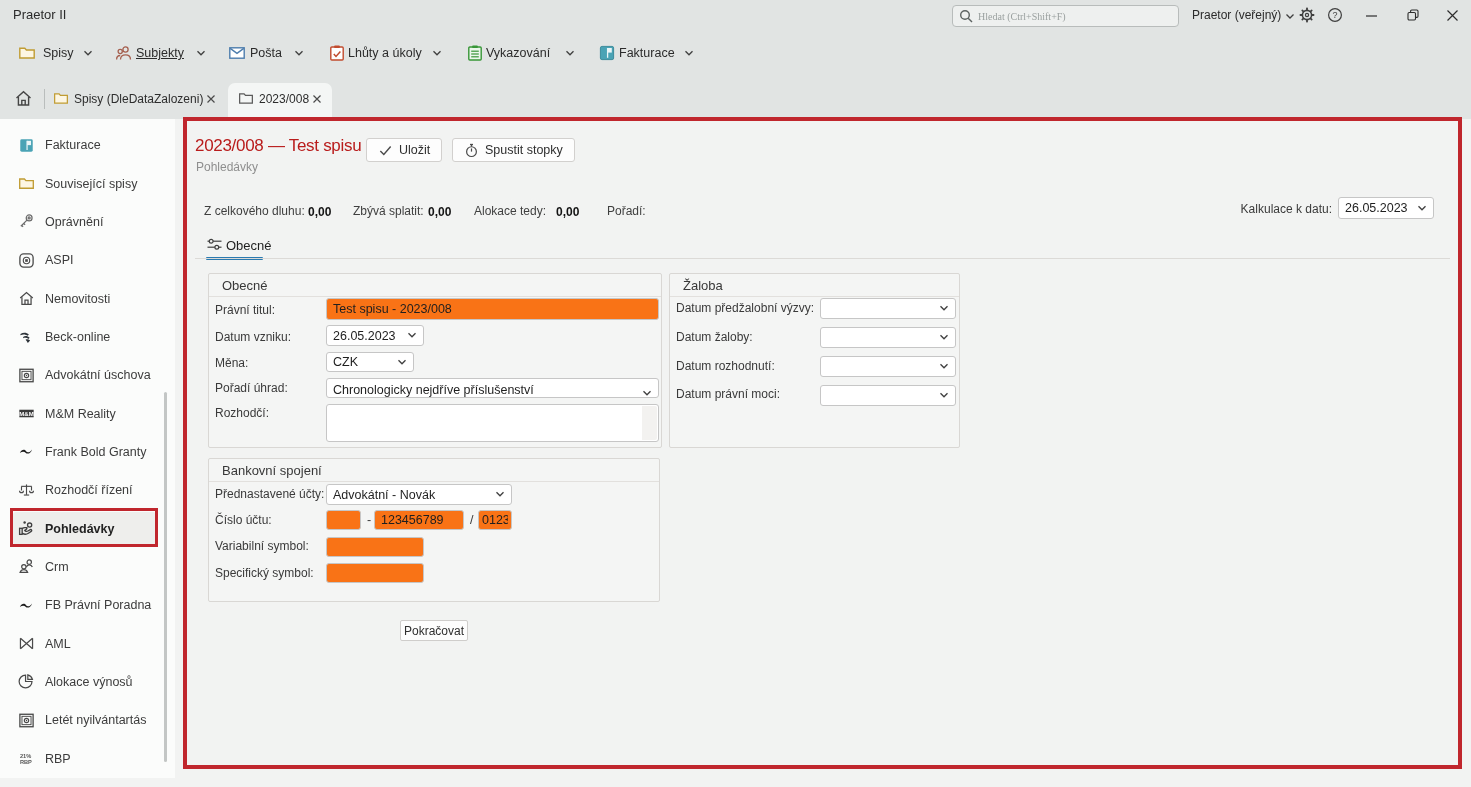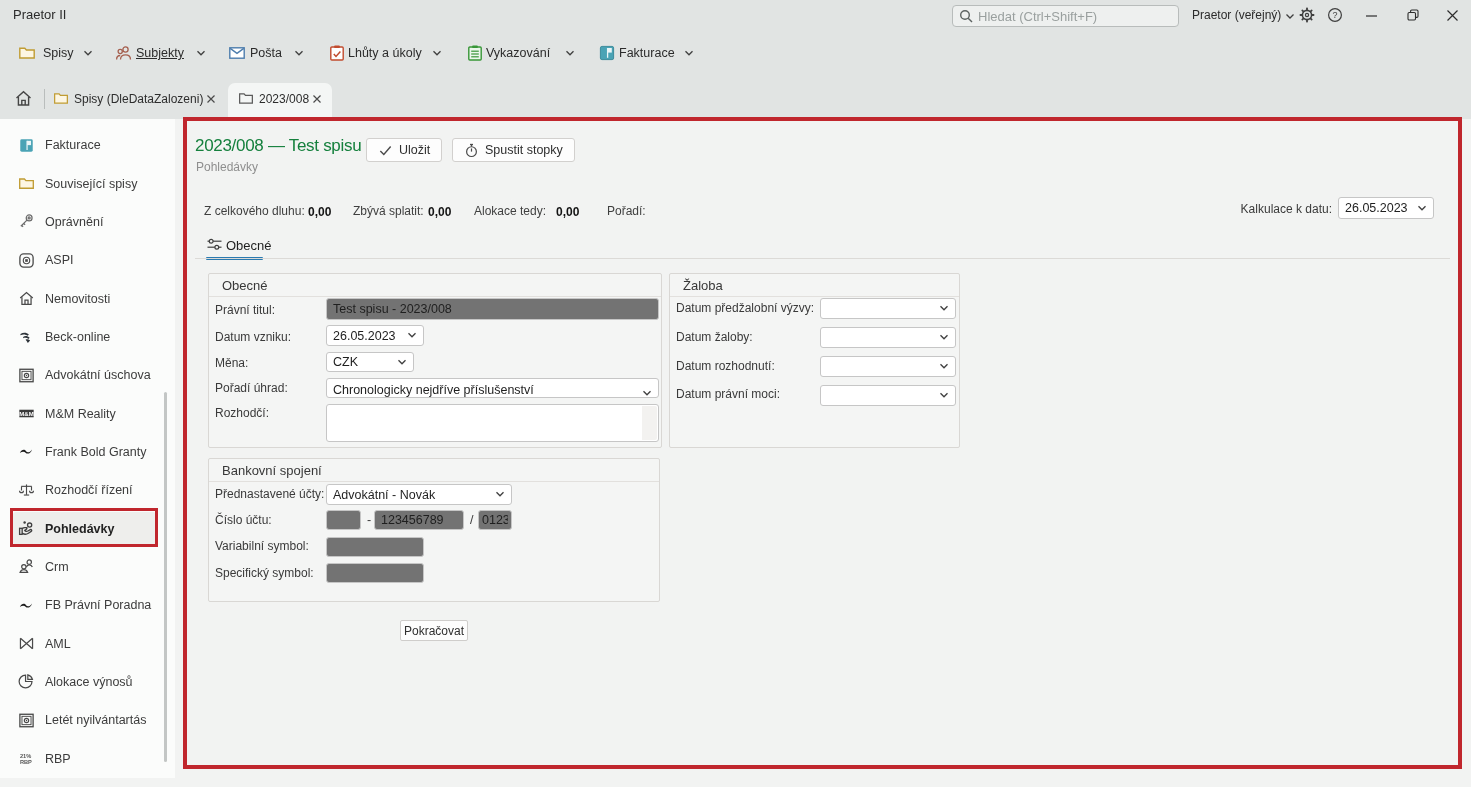--- a/index.html
+++ b/index.html
@@ -16,21 +16,21 @@
   
   #band { position:absolute; left:0; top:0; width:1471px; height:119px; background:#e1e4e3; }
   .titlebar-text { font-size:13px; color:#2b2b2b; }
   #search-box {
     position:absolute; left:952px; top:5px; width:227px; height:22px;
     background:#eef0ef; border:1px solid #b8bcbb; border-radius:4px;
     display:flex; align-items:center; padding-left:6px; gap:5px;
   }
   #search-input {
     border:none; outline:none; background:transparent; flex:1; height:18px;
-    font-family:Liberation Sans, sans-serif; font-size:13px; color:#3a3a3a;
+    font-family:Liberation Serif, serif; font-size:10px; color:#3a3a3a;
   }
   #search-input::placeholder { color:#9aa09f; }
   .tb-btn { position:absolute; top:6px; width:22px; height:18px; display:flex; align-items:center; justify-content:center; }
 
   
   .menu-label { position:absolute; top:46px; font-size:12.5px; color:#2b2b2b; white-space:nowrap; }
   .menu-icon  { position:absolute; top:44px; width:18px; height:18px; }
   .menu-chev  { position:absolute; top:50px; width:10px; height:7px; }
 
   
@@ -48,21 +48,21 @@
   .side-item .lbl { font-size:12.5px; color:#3c3c3c; white-space:nowrap; }
   .side-item { position:relative; }
   .side-item.selected::before { content:''; position:absolute; left:13px; right:19px; top:3px; bottom:3px; background:#eeeeec; border-radius:3px; }
   .side-item > * { position:relative; }
   .side-item.selected .lbl { font-weight:bold; color:#222; }
   .side-icon { width:17px; height:17px; flex:0 0 17px; }
   #side-scrollthumb { position:absolute; left:164px; top:273px; width:3px; height:370px; background:#c3c6c5; border-radius:2px; }
 
   
   #main { position:absolute; left:175px; top:119px; width:1296px; height:668px; background:#f2f3f2; }
-  #page-title { position:absolute; left:195px; top:136px; font-size:17px; letter-spacing:-0.3px; color:#15803d; }
+  #page-title { position:absolute; left:195px; top:136px; font-size:17px; letter-spacing:-0.3px; color:#b91c1c; }
   #page-subtitle { position:absolute; left:196px; top:160px; font-size:12px; color:#8e8e8e; }
   .hdr-btn {
     position:absolute; top:138px; height:24px; background:#fdfdfd;
     border:1px solid #d2d0ce; border-radius:3px;
     display:flex; align-items:center; justify-content:center; gap:6px;
     font-size:12.5px; color:#2f2f2f; padding:0 11px; white-space:nowrap;
   }
   .stat-label { position:absolute; top:204px; font-size:12px; color:#3f3f3f; white-space:nowrap; }
   .stat-value { position:absolute; top:205px; font-size:12px; font-weight:bold; color:#141414; white-space:nowrap; }
 
@@ -70,21 +70,21 @@
   #content-tab-label { position:absolute; left:226px; top:238px; font-size:13px; color:#1f1f1f; }
   #content-tab-underline { position:absolute; left:206px; top:257px; width:57px; height:3px; background:#2a7ab0; border-radius:1px; }
   #content-tab-hairline { position:absolute; left:195px; top:258px; width:1255px; height:1px; background:#dcdad7; }
 
   
   .groupbox { position:absolute; background:#f4f5f4; border:1px solid #d9d7d4; border-radius:2px; }
   .groupbox .gb-title { position:absolute; left:13px; top:4px; font-size:13px; color:#383838; }
   .groupbox .gb-line { position:absolute; left:0; top:22px; width:100%; height:1px; background:#e2e0dd; }
   .f-label { position:absolute; font-size:12px; color:#3a3a3a; white-space:nowrap; }
   .t-input {
-    position:absolute; background:#737373; border:1px solid #c6c6c6; border-radius:3px;
+    position:absolute; background:#f97316; border:1px solid #c6c6c6; border-radius:3px;
     font-family:"Liberation Sans", sans-serif; font-size:12.5px; color:#1f1f1f; padding:0 6px;
     display:flex; align-items:center; white-space:nowrap; overflow:hidden;
   }
   input.t-input { display:block; }
   .combo {
     position:absolute; background:#fff; border:1px solid #c6c6c6; border-radius:3px;
     font-size:12.5px; color:#1f1f1f; padding:0 6px; display:flex; align-items:center; white-space:nowrap;
   }
   .combo .chev { margin-left:auto; width:10px; height:7px; flex:0 0 10px; }
   .textarea-box { position:absolute; background:#fff; border:1px solid #c6c6c6; border-radius:3px; }

